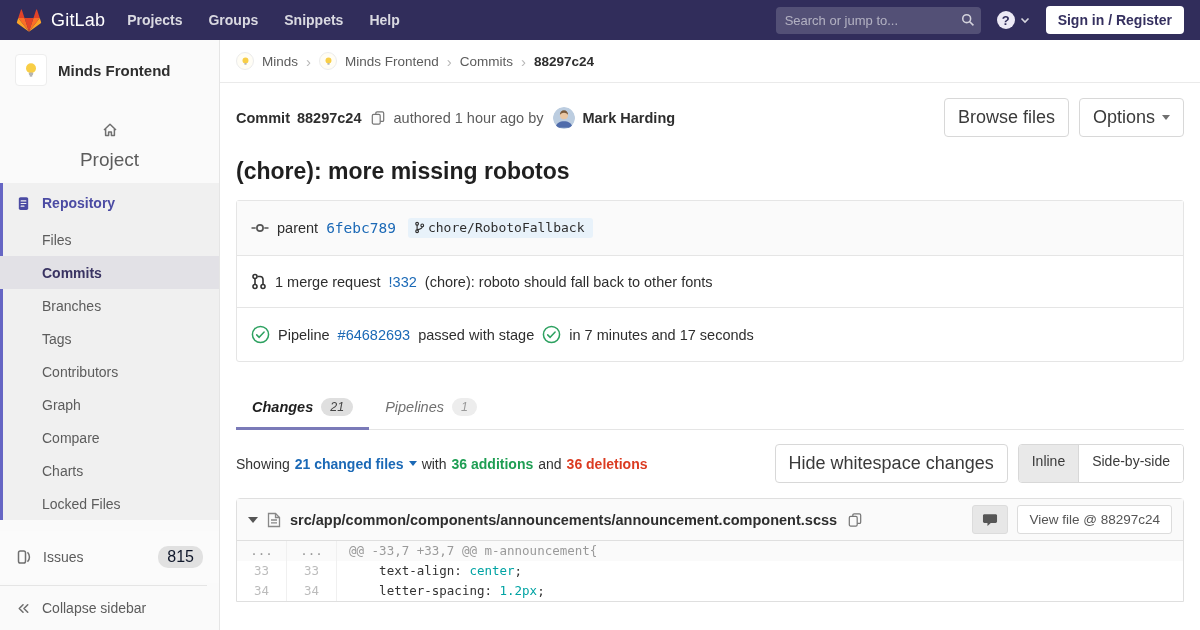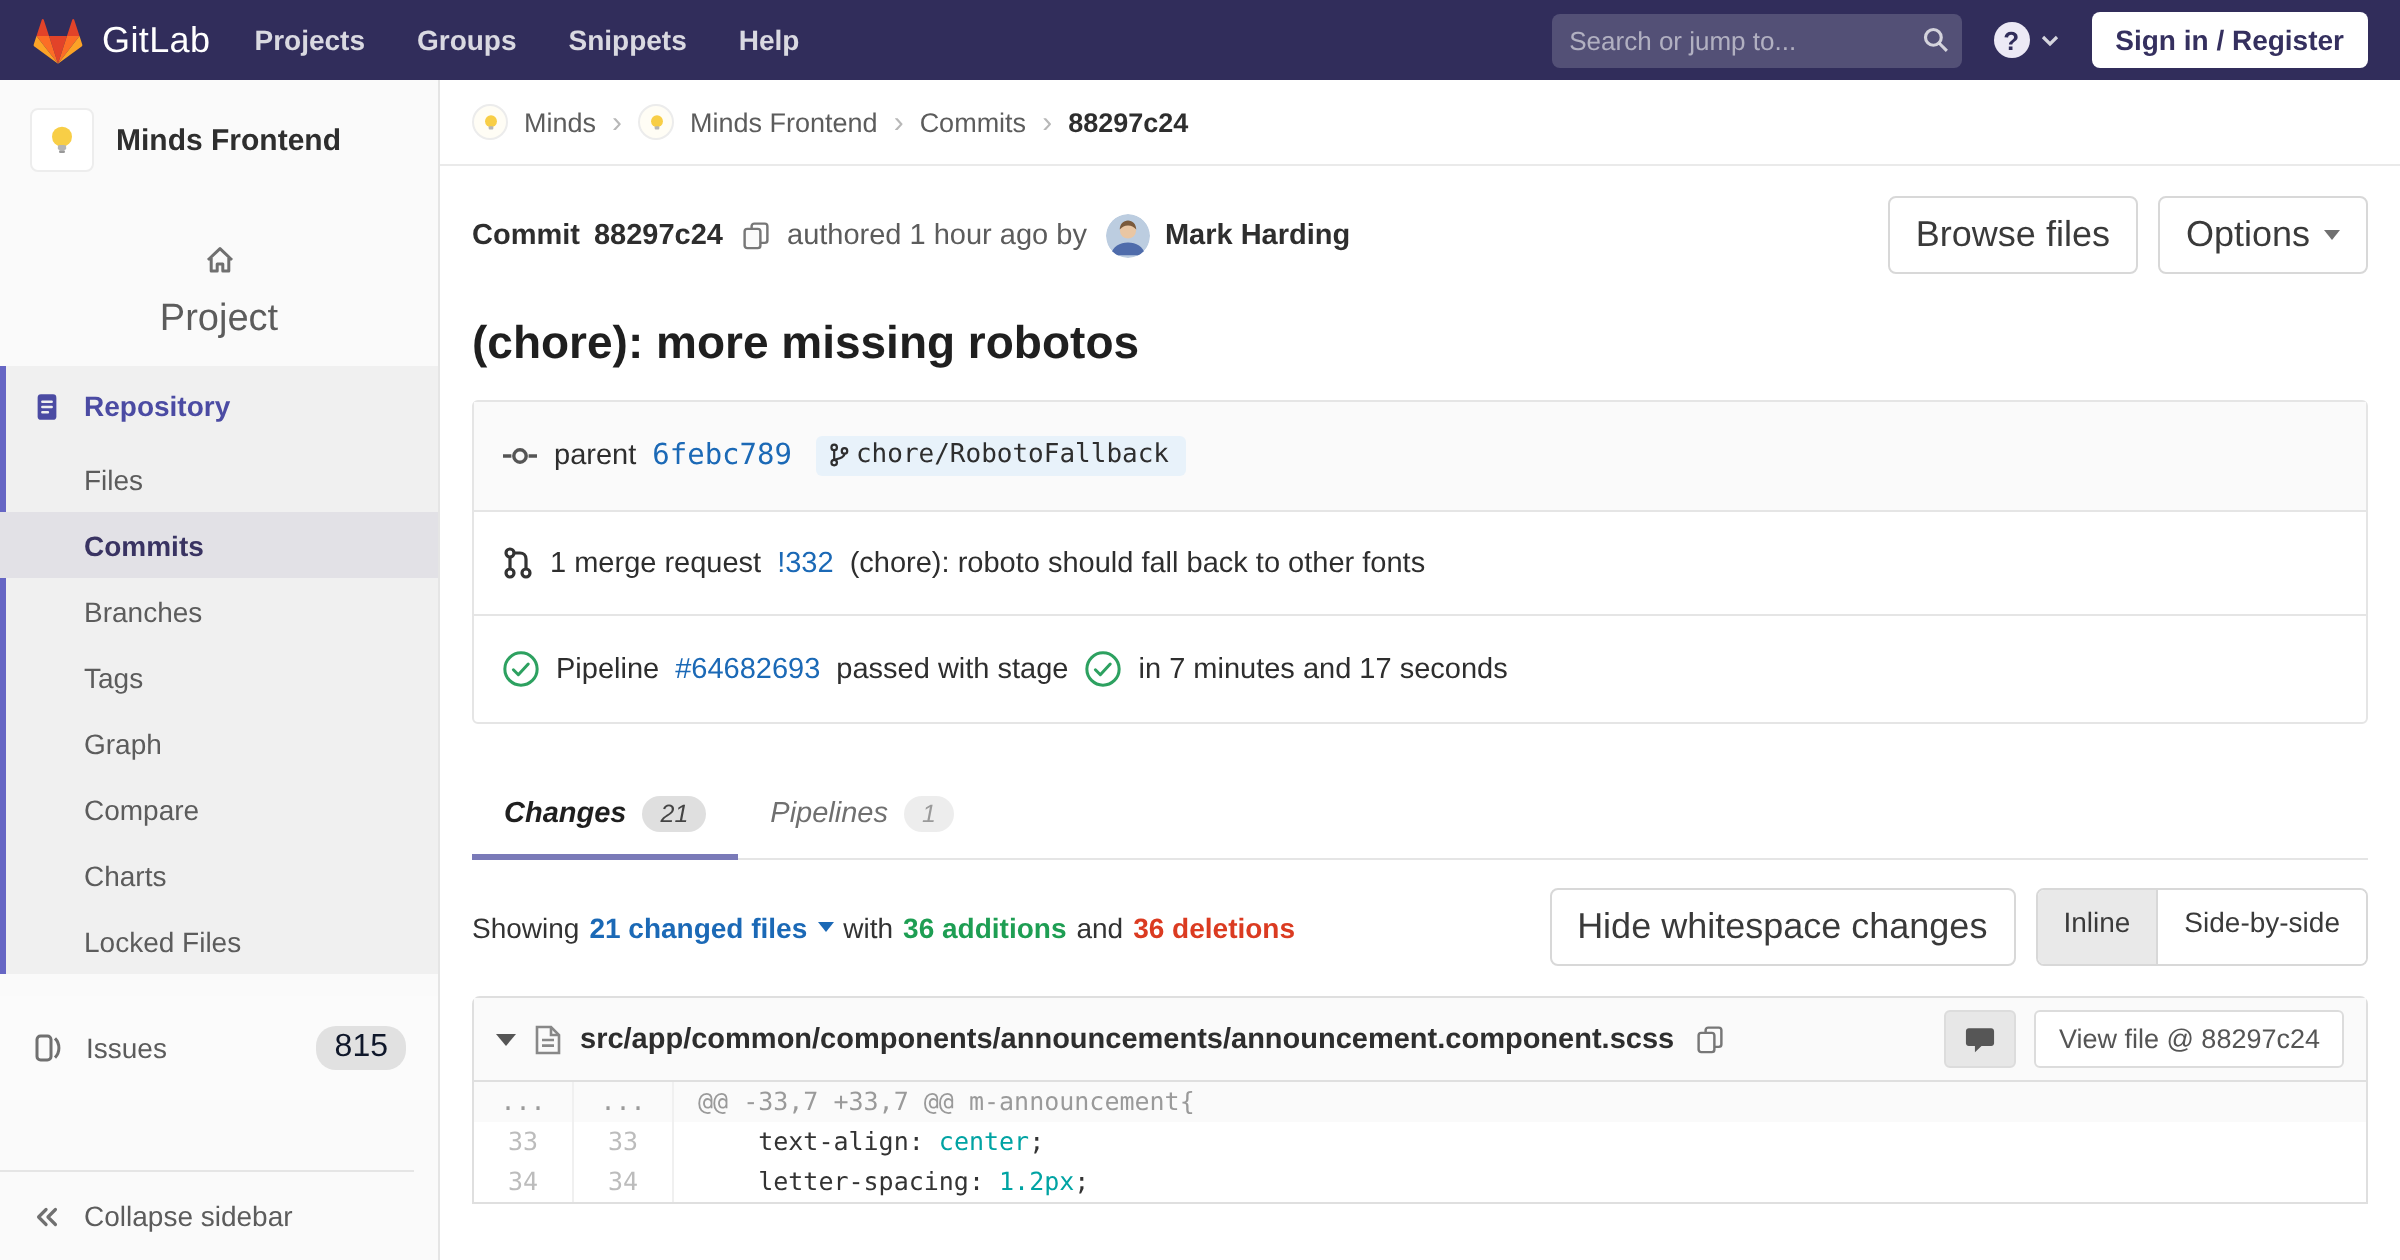--- a/index.html
+++ b/index.html
@@ -182,20 +182,21 @@
         <svg width="15" height="15" viewBox="0 0 16 16">
           <rect x="3" y="1.2" width="10" height="13.6" rx="1.8" fill="#4b4ba3"></rect>
           <path d="M5.5 5.2h5M5.5 8h5M5.5 10.8h3" stroke="#f0f0f0" stroke-width="1.3" stroke-linecap="round"></path>
         </svg>
         <span>Repository</span>
       </div>
       <div class="sub-item">Files</div>
       <div class="sub-item active">Commits</div>
       <div class="sub-item">Branches</div>
       <div class="sub-item">Tags</div>
+      <div class="sub-item">Contributors</div>
       <div class="sub-item">Graph</div>
       <div class="sub-item">Compare</div>
       <div class="sub-item">Charts</div>
       <div class="sub-item">Locked Files</div>
     </div>
 
     <div class="issues-row">
       <svg width="16" height="16" viewBox="0 0 16 16" fill="none" stroke="#707070" stroke-width="1.5">
         <rect x="2.5" y="2" width="7" height="12" rx="1.8"></rect>
         <path d="M11.5 3.2c2.6 2.6 2.6 7 0 9.6"></path>

